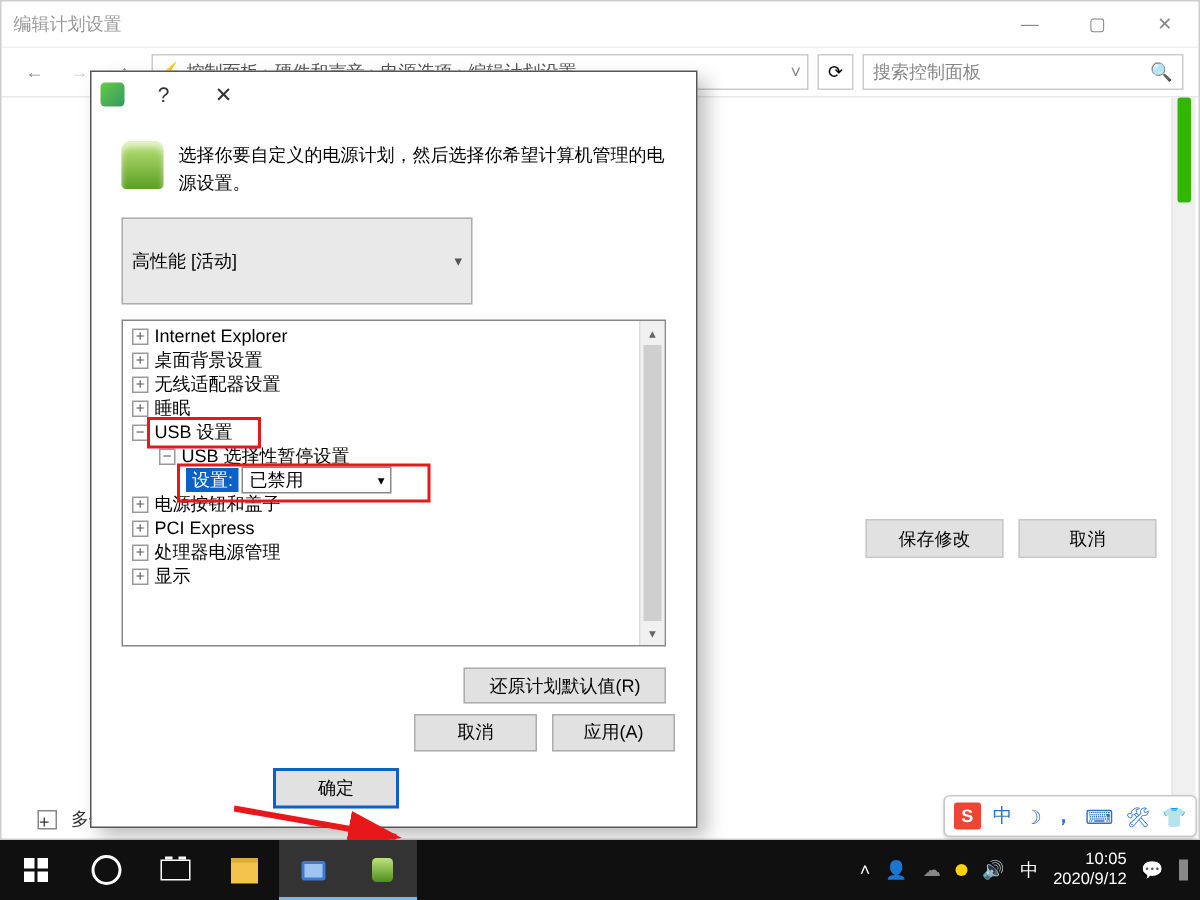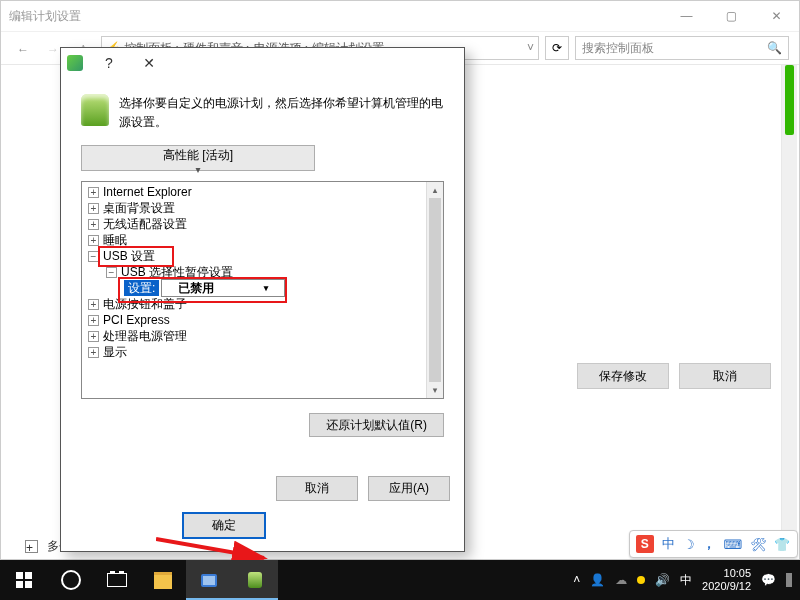--- a/index.html
+++ b/index.html
@@ -50,21 +50,21 @@
     display:flex; align-items:center; padding:0 4px; color:#555;
     overflow:hidden; white-space:nowrap;
   }
   .addr-refresh { width:22px; height:22px; border:1px solid #ccc; display:flex; align-items:center; justify-content:center; }
   .search-box {
     width:200px; height:22px; border:1px solid #ccc; background:#fff;
     display:flex; align-items:center; padding:0 6px; color:#888;
     justify-content:space-between;
   }
   .parent-bottom-buttons {
-    position:absolute; right:28px; top:362px;
+    position:absolute; right:28px; top:345px;
     display:flex; gap:10px;
   }
   .parent-bottom-buttons .btn {
     width:90px; height:24px;
     border:1px solid #c8c8c8; background:#e1e1e1;
     display:flex; align-items:center; justify-content:center;
   }
   .parent-scrollbar {
     position:absolute; right:2px; top:64px; bottom:4px; width:15px;
     background:#f0f0f0; border-left:1px solid #e8e8e8;
@@ -115,22 +115,21 @@
     border-radius:6px 6px 3px 3px;
     box-shadow: inset 0 4px 4px rgba(255,255,255,.6);
   }
   .desc-text { line-height:1.55; }
 
   .plan-select {
     margin:4px 10px 10px 10px;
     height:22px; width:220px;
     border:1px solid #adadad; background:#e9e9e9;
     display:flex; align-items:center; justify-content:space-between;
-    padding:1px 6px;
-    flex-direction:column;
+    padding:17px 6px;
   }
   .plan-select .chev { font-size:10px; color:#555; }
 
   .tree-wrap {
     margin: 0 10px;
     border:1px solid #888; height:216px;
     position:relative; background:#fff;
     overflow:hidden;
   }
   .tree {
@@ -161,21 +160,21 @@
   
   .setting-row {
     display:flex; align-items:center; height:18px;
   }
   .setting-label {
     background:#0a62c9; color:#fff; padding:0 4px; height:16px; display:flex; align-items:center;
   }
   .setting-dd {
     height:16px; width:90px; border:1px solid #888; background:#fff;
     display:flex; align-items:center; justify-content:space-between;
-    padding:0 16px; margin-left:2px;font-weight:bold;
+    padding:0 4px; margin-left:2px;
   }
 
   .restore-row {
     margin: 14px 10px 0 10px; display:flex; justify-content:flex-end;
   }
   .restore-btn {
     height:22px; padding:0 16px; border:1px solid #adadad;
     background:#e1e1e1; display:flex; align-items:center;
   }
 

